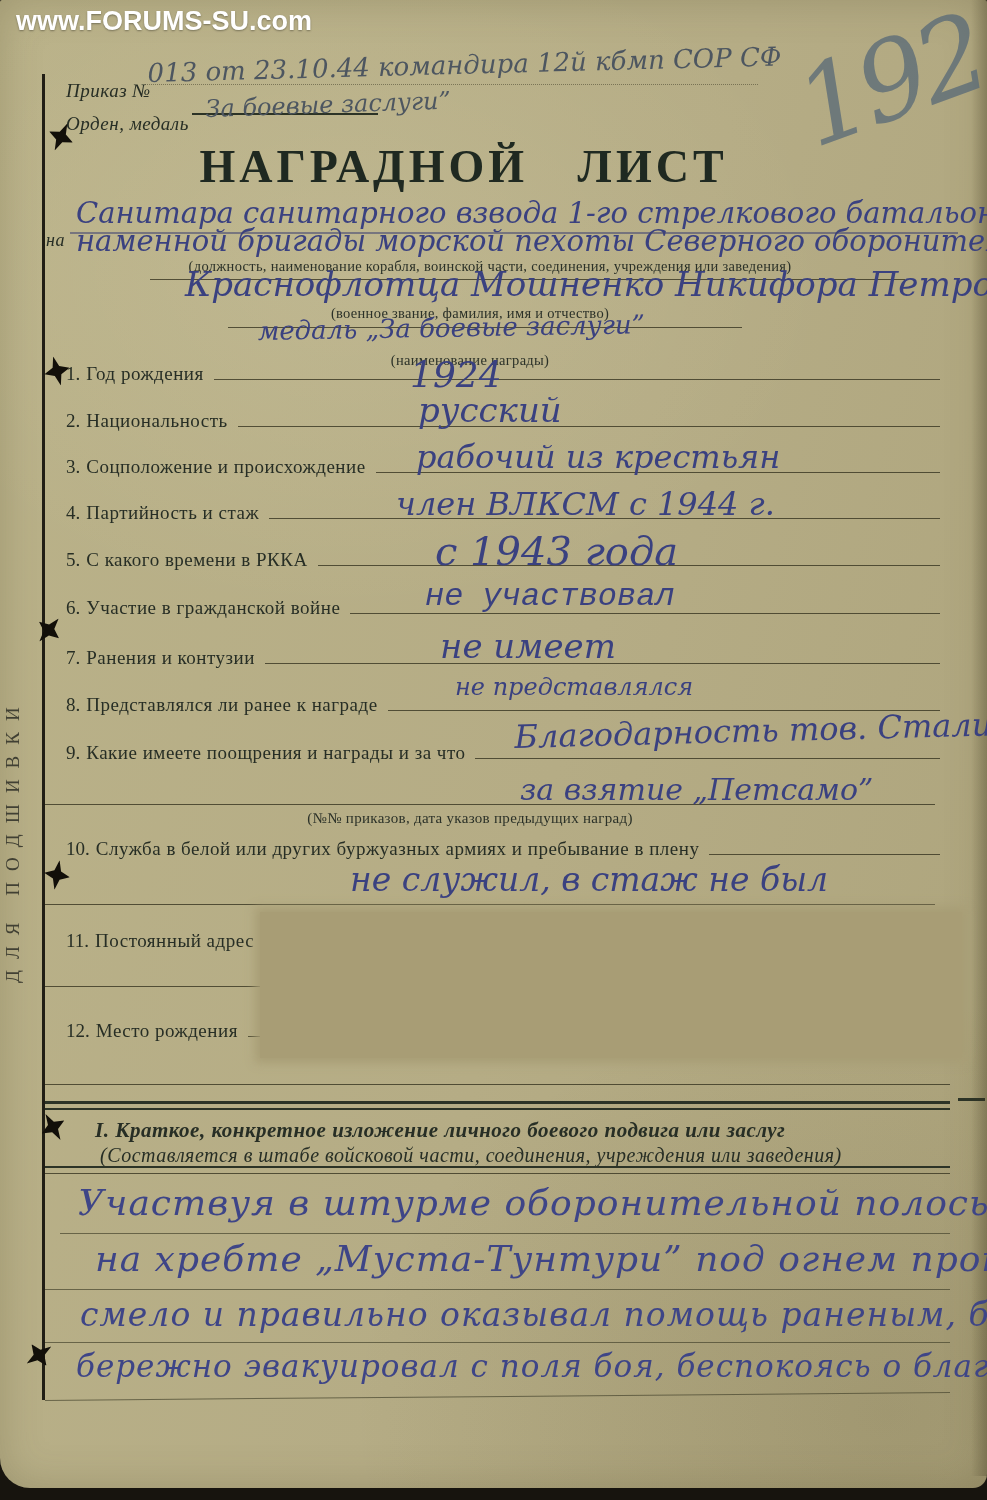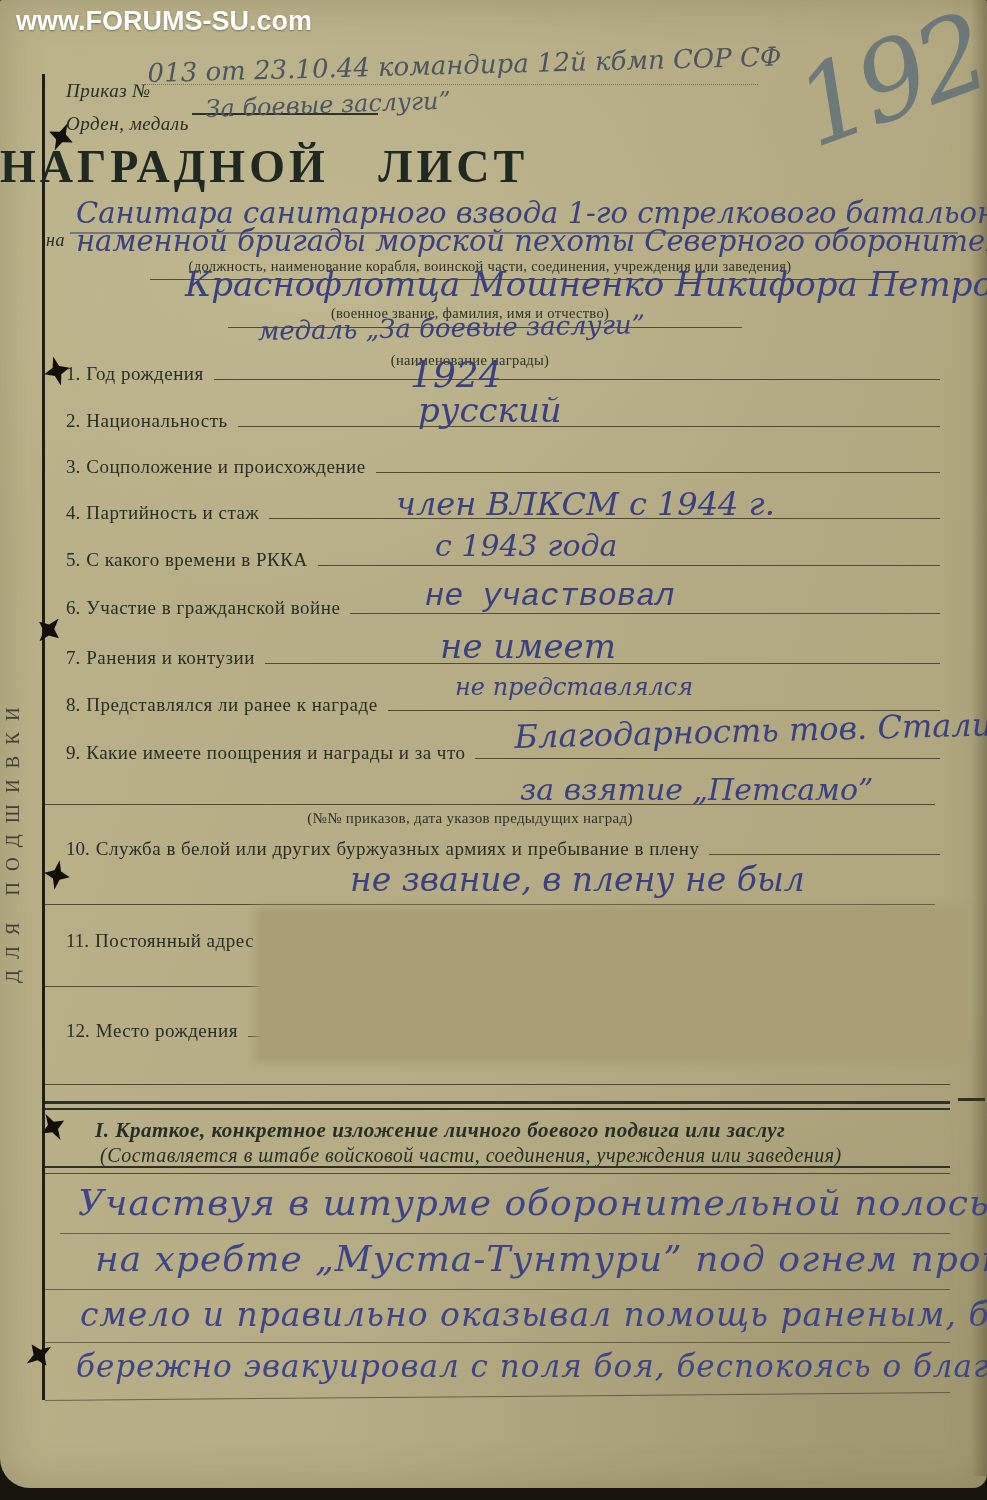--- a/index.html
+++ b/index.html
@@ -10,21 +10,21 @@
          radial-gradient(ellipse 700px 500px at 35% 18%, rgba(255,250,220,.10), rgba(0,0,0,0) 70%),
          radial-gradient(ellipse 900px 700px at 90% 95%, rgba(60,50,20,.12), rgba(0,0,0,0) 60%),
          linear-gradient(105deg,#bab289 0%, #b5ac85 55%, #ada47c 100%);
        border-radius:2px 2px 14px 30px; box-shadow:inset 0 0 40px rgba(80,70,40,.25);}
   .edge-shade{position:absolute;right:0;top:0;bottom:12px;width:16px;
        background:linear-gradient(to right, rgba(0,0,0,0), rgba(55,48,25,.28));z-index:1;}
 
   
   .print{position:absolute;color:#272e25;font-size:19px;letter-spacing:.5px;white-space:nowrap;z-index:1;font-style:italic;}
   .cap{position:absolute;color:#2b3128;font-size:14.5px;letter-spacing:.3px;text-align:center;white-space:nowrap;z-index:1;}
-  .title{position:absolute;left:0;right:60px;top:140px;text-align:left;color:#1f2921;
+  .title{position:absolute;left:0;right:60px;top:140px;text-align:center;color:#1f2921;
        font-weight:700;font-size:46px;letter-spacing:4px;word-spacing:34px;z-index:1;}
 
   
   .hw{position:absolute;font-family:"DejaVu Serif", serif;font-style:italic;color:#3a4180;
       white-space:nowrap;z-index:2;transform-origin:left bottom;}
   .hw-gray{color:#4d5660;}
   .pencil{position:absolute;left:796px;top:18px;font-family:"DejaVu Serif",serif;font-style:italic;
       font-size:108px;color:#5d6d78;opacity:.8;transform:rotate(-20deg);letter-spacing:-6px;z-index:2;}
 
   
@@ -105,34 +105,35 @@
     <span class="lbl">Национальность</span>
     <span class="rule"></span>
   </div>
   <div class="hw" style="left:418px;top:390px;font-size:34px;">русский</div>
 
   <div class="frow" style="top:456px;">
     <span class="num">3.</span>
     <span class="lbl">Соцположение и происхождение</span>
     <span class="rule"></span>
   </div>
+  <div class="hw" style="left:416px;top:438px;font-size:32px;">рабочий из крестьян</div>
 
   <div class="frow" style="top:502px;">
     <span class="num">4.</span>
     <span class="lbl">Партийность и стаж</span>
     <span class="rule"></span>
   </div>
   <div class="hw" style="left:396px;top:485px;font-size:32px;">член ВЛКСМ с 1944 г.</div>
 
   <div class="frow" style="top:549px;">
     <span class="num">5.</span>
     <span class="lbl">С какого времени в РККА</span>
     <span class="rule"></span>
   </div>
-  <div class="hw" style="left:435px;top:528px;font-size:30px;">с 1943 года</div>
+  <div class="hw" style="left:435px;top:528px;font-size:40px;">с 1943 года</div>
 
   <div class="frow" style="top:597px;">
     <span class="num">6.</span>
     <span class="lbl">Участие в гражданской войне</span>
     <span class="rule"></span>
   </div>
   <div class="hw" style="left:425px;top:578px;font-size:32px;font-family:Liberation Mono, monospace;">не участвовал</div>
 
   <div class="frow" style="top:647px;">
     <span class="num">7.</span>
@@ -156,21 +157,21 @@
   <div class="hw" style="left:515px;top:718px;font-size:32px;transform:rotate(-1.5deg);">Благодарность тов. Сталина</div>
   <div class="hw" style="left:520px;top:772px;font-size:30px;">за взятие „Петсамо”</div>
   <div class="hline" style="left:45px;top:804px;width:890px;"></div>
   <div class="cap" style="left:250px;top:810px;width:440px;font-size:15px;">(№№ приказов, дата указов предыдущих наград)</div>
 
   <div class="frow" style="top:838px;">
     <span class="num">10.</span>
     <span class="lbl">Служба в белой или других буржуазных армиях и пребывание в плену</span>
     <span class="rule"></span>
   </div>
-  <div class="hw" style="left:350px;top:860px;font-size:33px;">не звание, в плену не был</div>
+  <div class="hw" style="left:350px;top:860px;font-size:33px;">не служил, в стаж не был</div>
   <div class="hline" style="left:45px;top:904px;width:890px;"></div>
 
   <div class="frow" style="top:930px;right:520px;">
     <span class="num">11.</span>
     <span class="lbl">Постоянный адрес</span>
     <span class="rule"></span>
   </div>
   <div class="hline" style="left:45px;top:986px;width:225px;"></div>
 
   <div class="frow" style="top:1020px;right:560px;">

